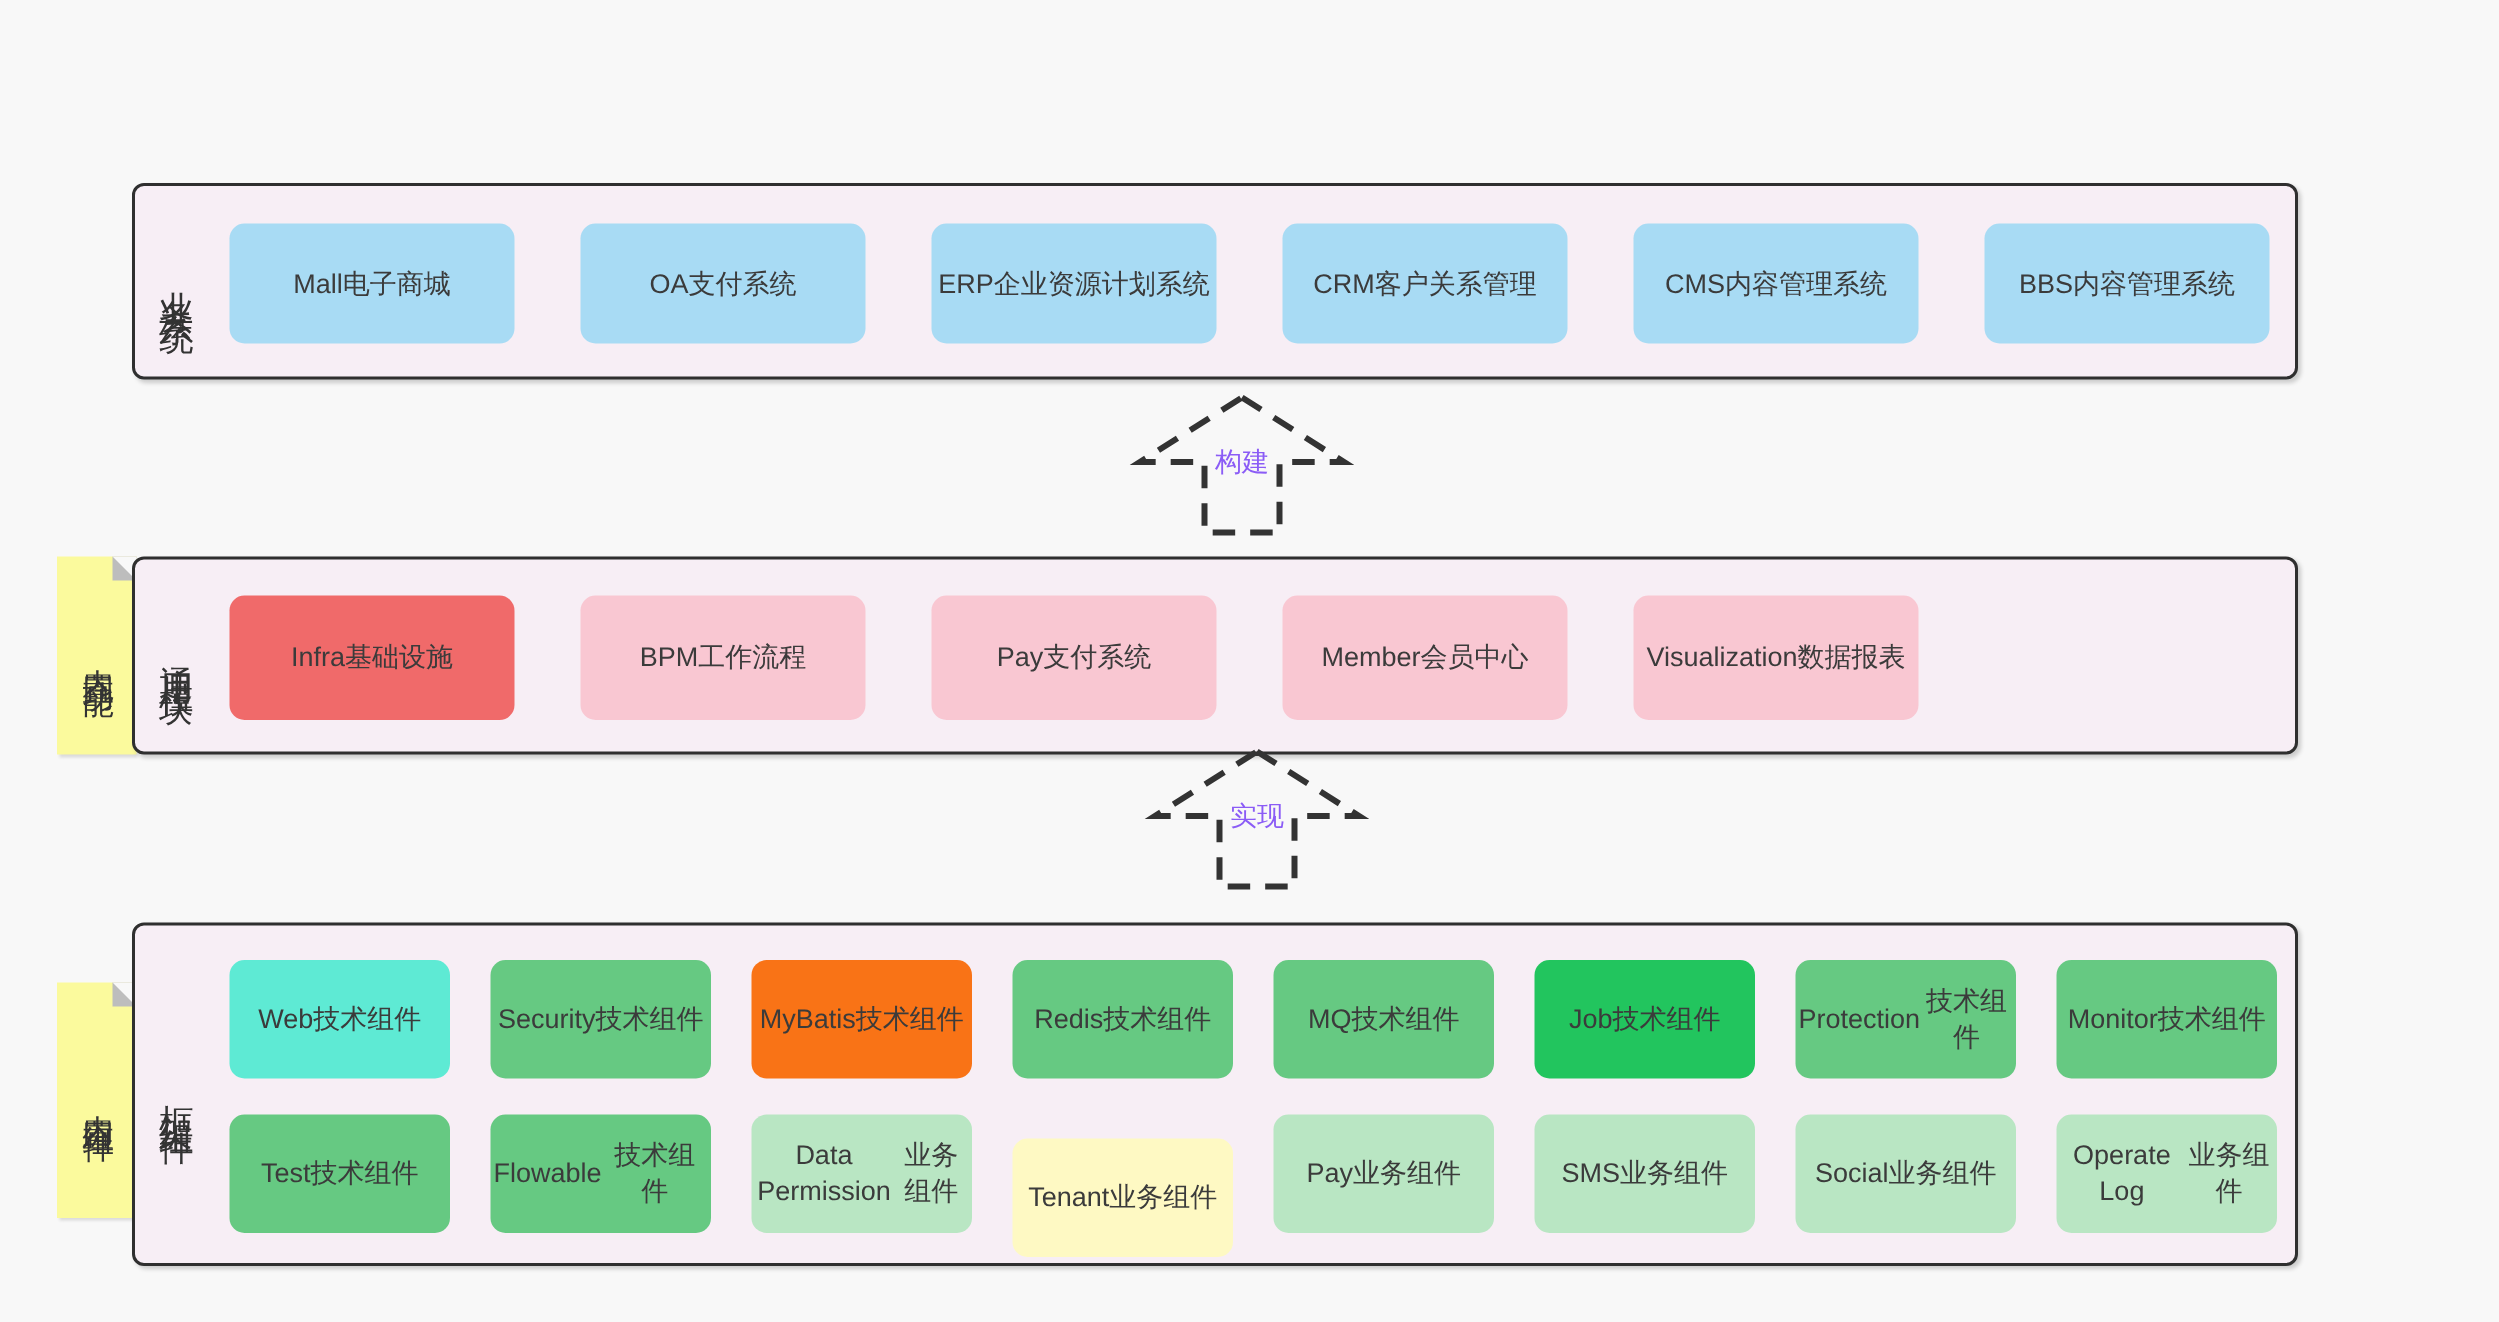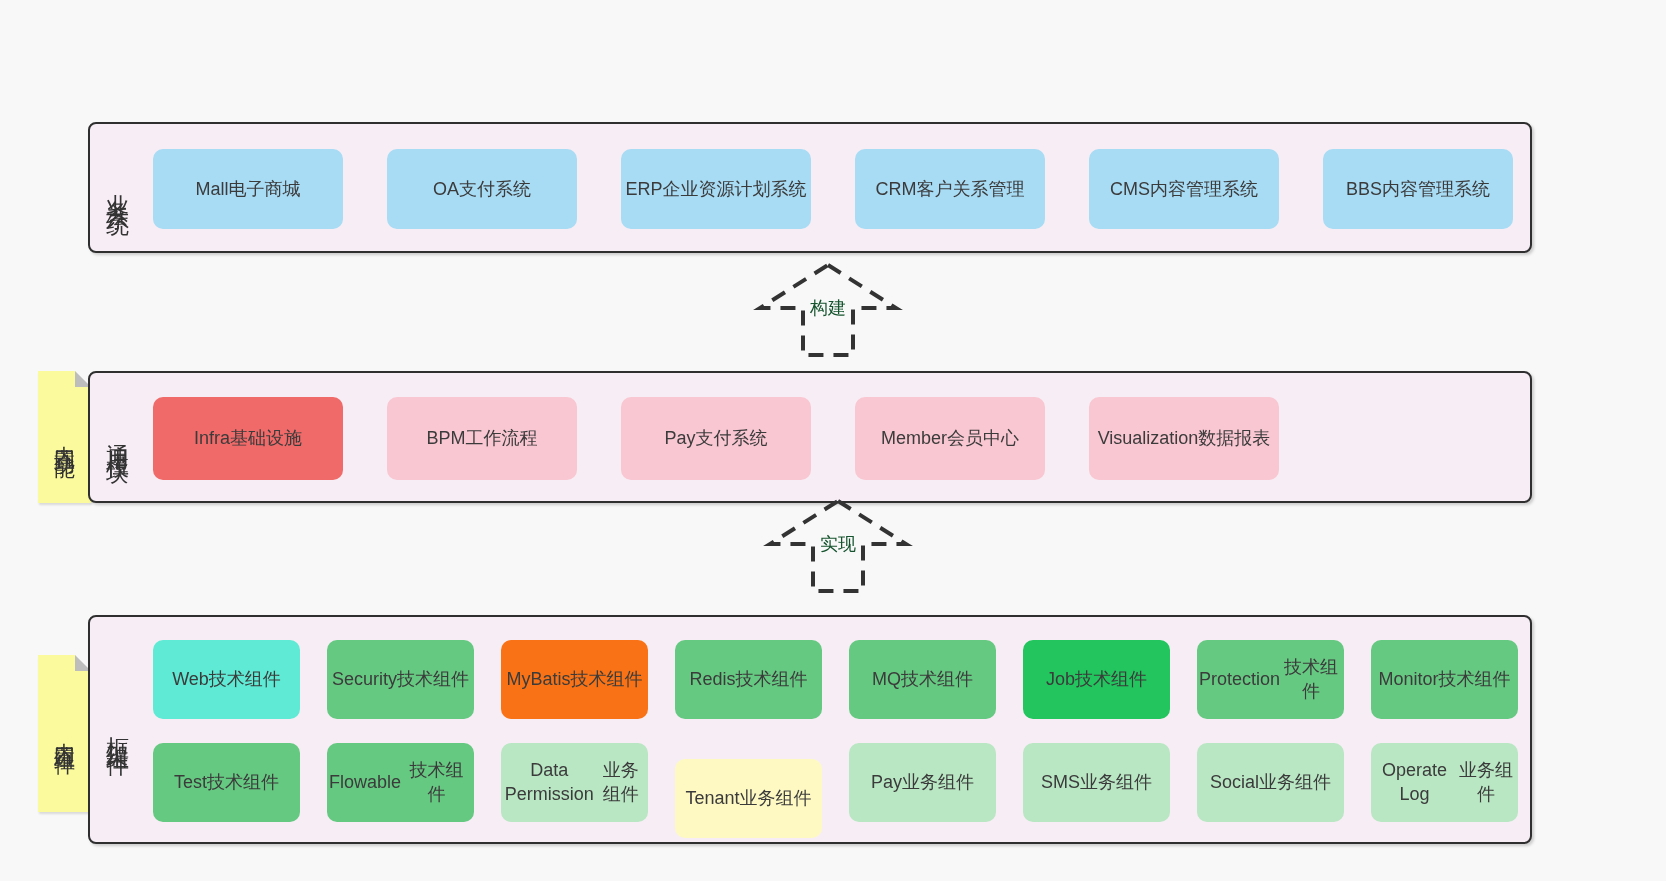--- a/index.html
+++ b/index.html
@@ -93,21 +93,21 @@
   #arrow-implement { left: 763px; top: 498px; }
   .arrow svg { position: absolute; left: 0; top: 0; }
   .arrow-label {
     position: absolute;
     left: 50%;
     top: 33px;
     transform: translateX(-50%);
     background: var(--page-bg, #f8f8f8);
     font-size: 18px;
     padding: 1px 3px;
-    color: #14532d;
+    color: #8b5cf6;
     white-space: nowrap;
   }
 </style>
 </head>
 <body>
 
 <div class="canvas" id="canvas" style="--page-bg: #f8f8f8; --panel-bg: #f7eef5; --panel-border: #2f2f2f; --blue: #a8dbf4; --red: #f06a6a; --pink: #f9c7d2; --green: #66c982; --light-green: #b9e6c3; --sticky-yellow: #fbfa9d; --sticky-fold: #bdbdbd; --text: #3b3b3b;">
 
   <div class="sticky" id="sticky-features">
     <span class="sticky-fold"></span>

